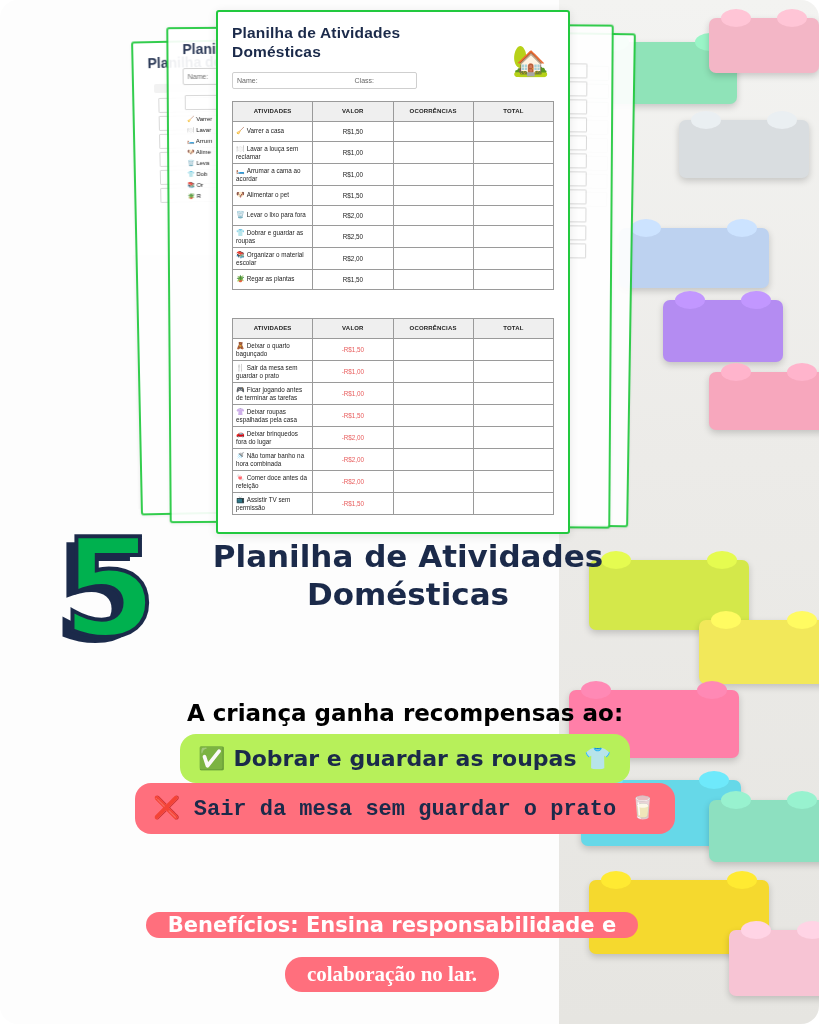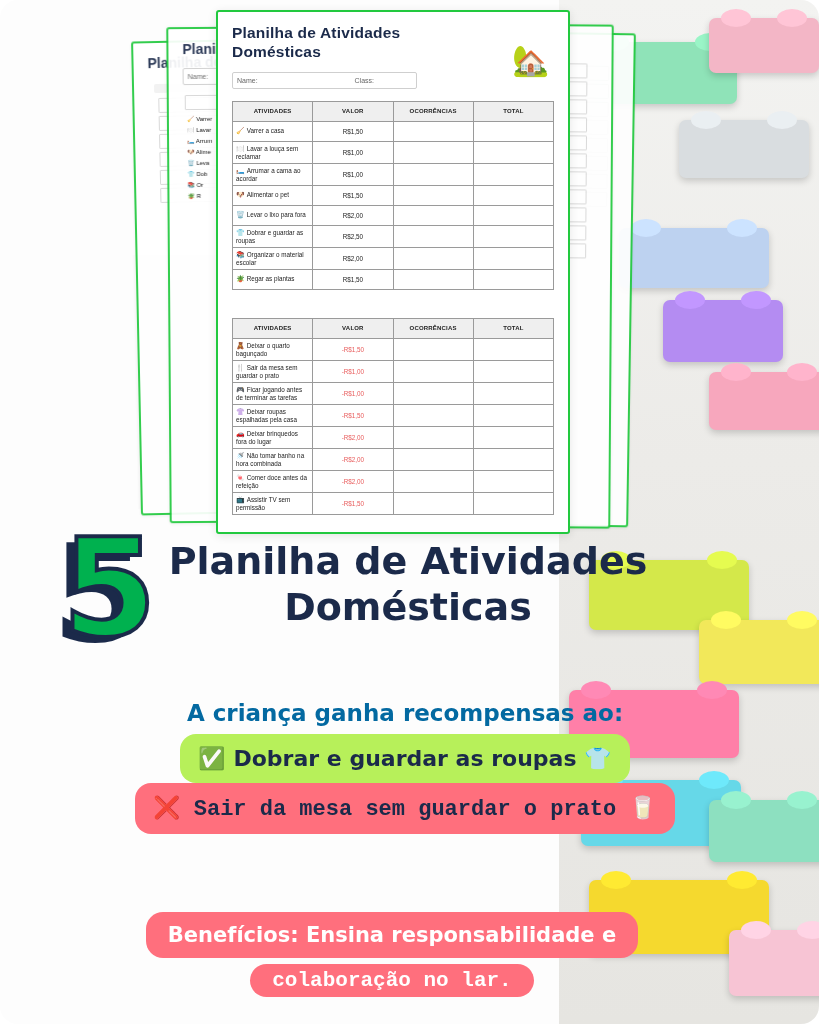--- a/index.html
+++ b/index.html
@@ -177,39 +177,39 @@
     line-height: 1;
   }
 
   
   .headline {
     position: absolute;
     left: 168px;
     top: 538px;
     width: 480px;
     text-align: center;
-    font-size: 38px;
+    font-size: 31px;
     font-weight: bold;
     color: #1b2a4a;
     line-height: 1.22;
     font-family: "DejaVu Sans", sans-serif;
   }
 
   
   .body-block {
     position: absolute;
     left: 110px;
     top: 690px;
     width: 590px;
     text-align: center;
   }
   .line-q {
     font-size: 23px;
     font-weight: bold;
-    color: #0369a1;
+    color: #000000;
     font-family: "DejaVu Sans", sans-serif;
     margin: 10px 0 8px;
   }
   .pill {
     display: inline-block;
     border-radius: 16px;
     padding: 12px 18px;
     font-size: 22px;
     font-weight: bold;
     color: #1b2a4a;
@@ -225,33 +225,33 @@
     width: 530px;
     text-align: center;
   }
   .benefit .b1 {
     display: inline-block;
     background: #ff6f7d;
     color: #ffffff;
     font-weight: bold;
     font-size: 21px;
     border-radius: 17px;
-    padding: 11px 22px;
+    padding: 1px 22px;
     font-family: "DejaVu Sans", sans-serif;
   }
   .benefit .b2 {
     display: inline-block;
     background: #ff6f7d;
     color: #ffffff;
     font-weight: bold;
     font-size: 21px;
     border-radius: 17px;
     padding: 5px 22px;
-    margin-top: 6px;
-    font-family: Liberation Mono, monospace;
+    margin-top: 19px;
+    font-family: Liberation Serif, serif;
   }
 </style>
 </head>
 <body>
 
 <div class="page">
 
   <div class="lego-photo">
     <div class="brick" style="left:28px;  top:42px;  width:150px; height:62px; background:#8fe3b8;"></div>
     <div class="brick" style="left:150px; top:18px;  width:110px; height:55px; background:#f3b6c6;"></div>

